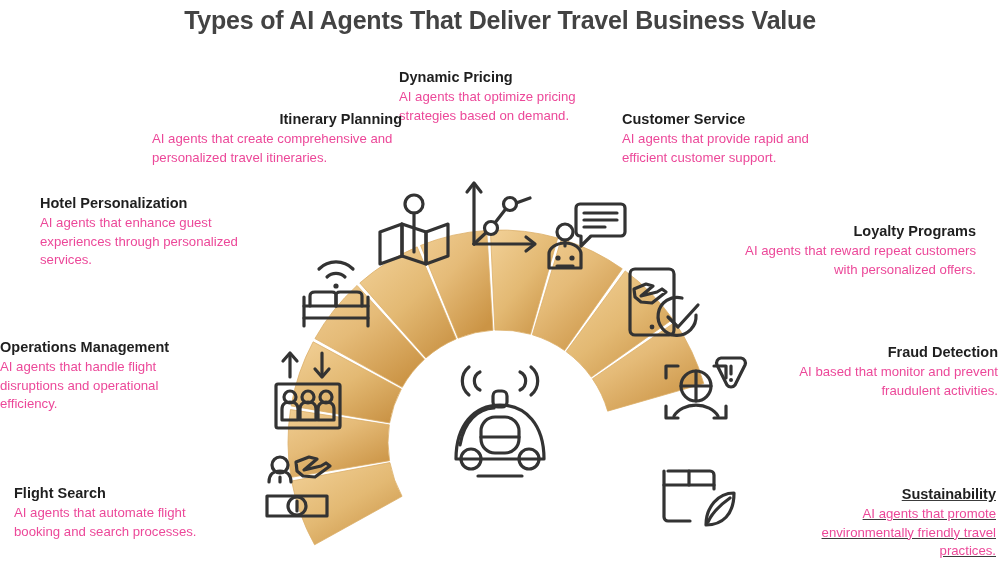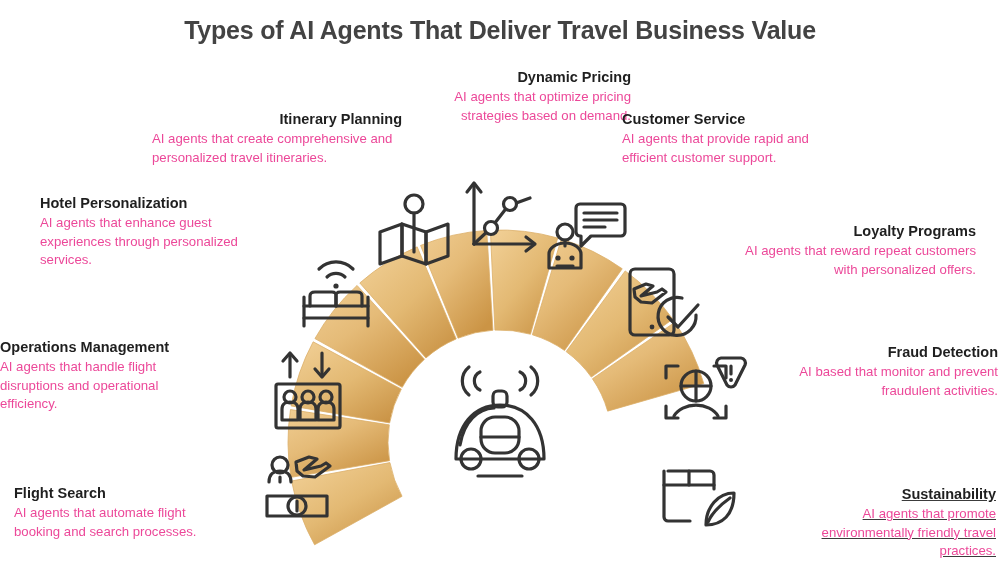--- a/index.html
+++ b/index.html
@@ -22,21 +22,20 @@
   #page-title {
     position: absolute;
     left: 0;
     top: 6px;
     width: 1000px;
     text-align: center;
     font-size: 25px;
     font-weight: bold;
     color: #434343;
     letter-spacing: -0.2px;
-    margin-top: 10px;
   }
   #wheel {
     position: absolute;
     left: 0;
     top: 0;
     width: 1000px;
     height: 570px;
   }
   .label {
     position: absolute;
@@ -52,21 +51,21 @@
   }
   .label .lbl-desc {
     font-size: 13.2px;
     font-weight: normal;
     color: #ec4899;
     line-height: 18.5px;
     display: block;
   }
   .lbl-right { text-align: left; }
   .lbl-left  { text-align: right; }
-  .lbl-center { text-align: right; }
+  .lbl-center { text-align: left; }
 </style>
 </head>
 <body>
 
 <div id="stage">
 
   <div id="page-title">Types of AI Agents That Deliver Travel Business Value</div>
 
   <svg id="wheel" viewBox="0 0 1000 570">
     <defs>

